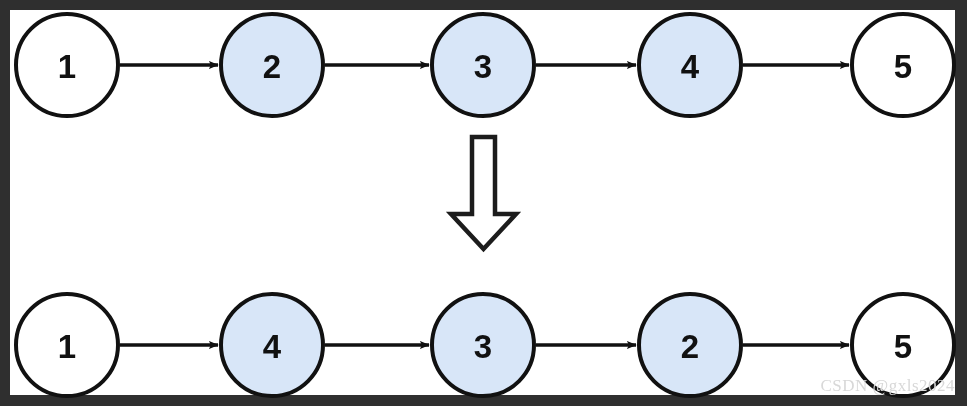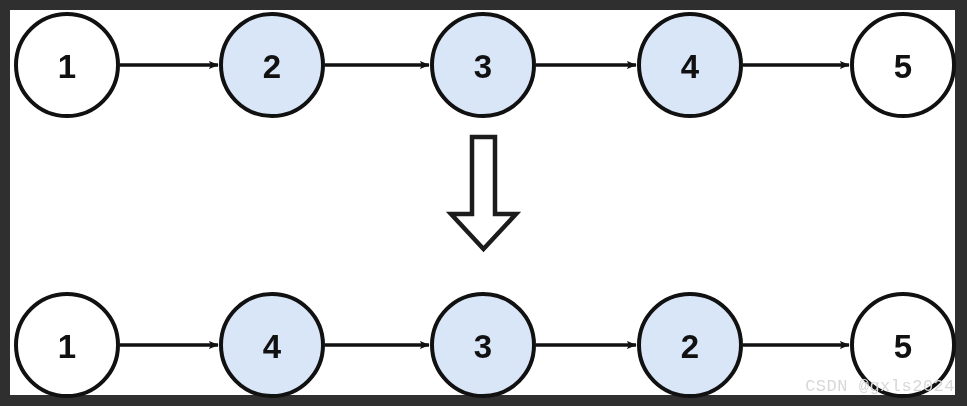--- a/index.html
+++ b/index.html
@@ -58,21 +58,21 @@
   .block-arrow {
     fill: #ffffff;
     stroke: #1c1c1c;
     stroke-width: 4.5;
     stroke-linejoin: miter;
   }
   .watermark {
     position: absolute;
     right: 12px;
     bottom: 10px;
-    font-family: Liberation Mono, monospace;
+    font-family: Liberation Serif, serif;
     font-size: 17px;
     color: #d8d8d8;
     letter-spacing: 0.5px;
     white-space: nowrap;
     pointer-events: none;
   }
 </style>
 </head>
 <body>
 

